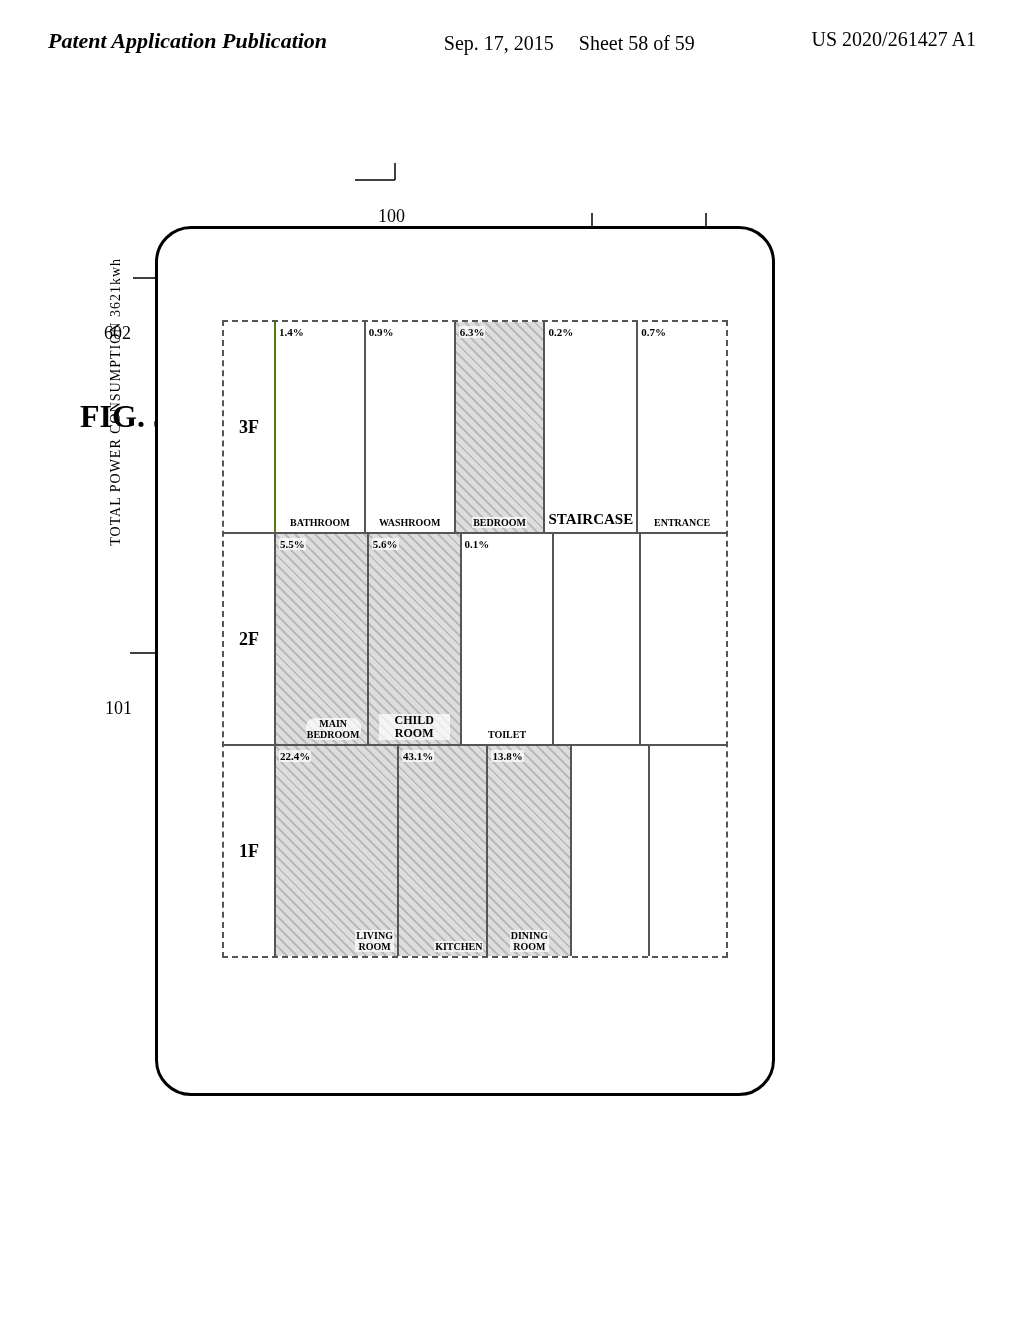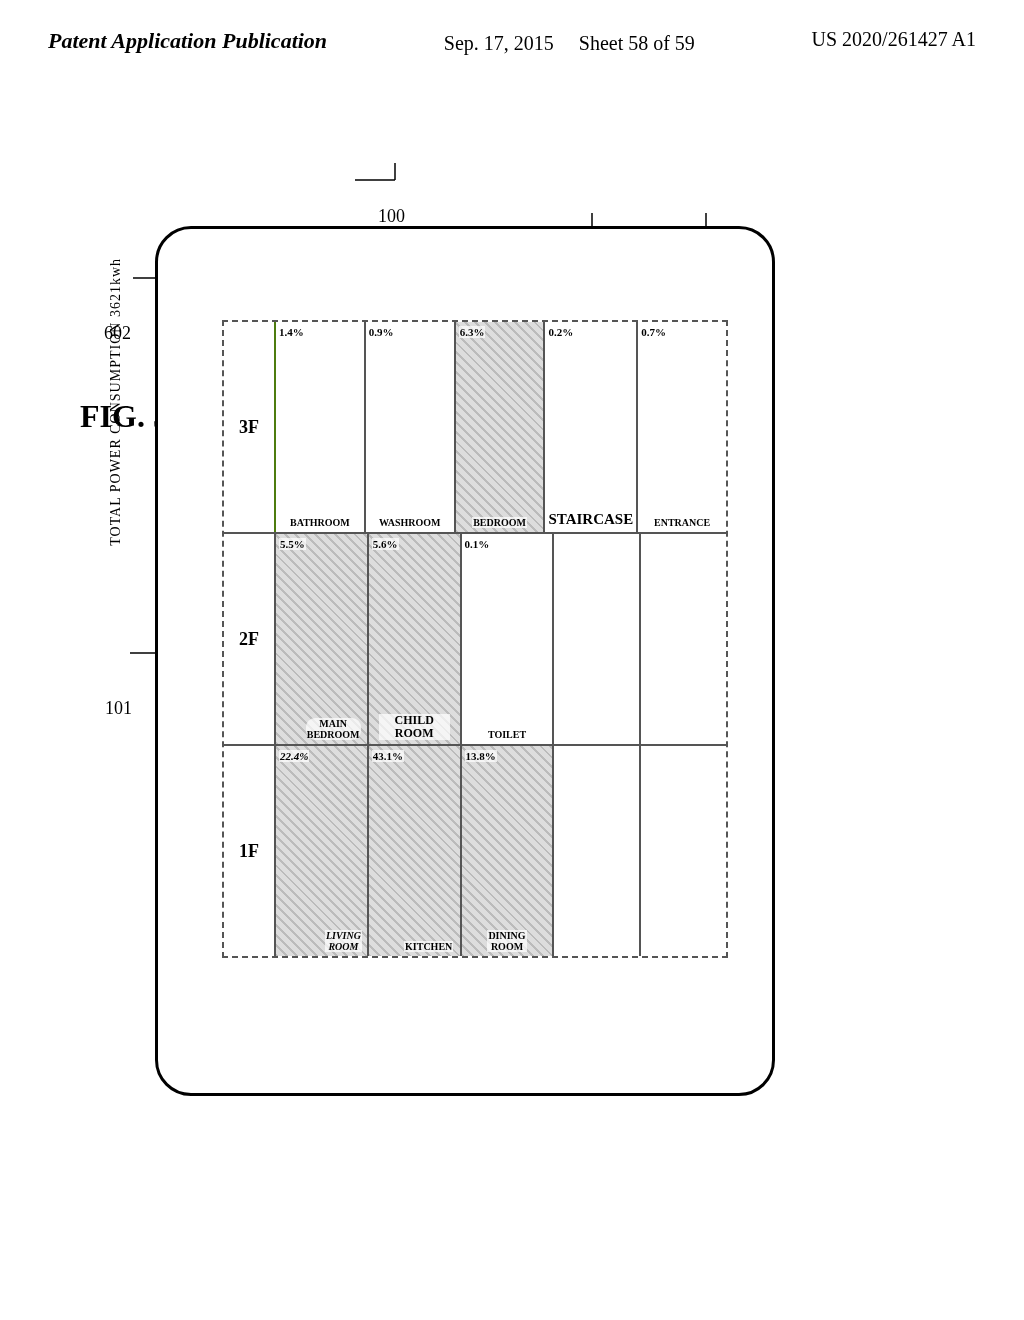--- a/index.html
+++ b/index.html
@@ -235,22 +235,22 @@
           <span style="margin-top:auto; align-self:center; font-size:10px; text-align:center;">TOILET</span>
         </div>
 
         <div style="flex:1; border-right:2px solid #555;"></div>
         <div style="flex:1;"></div>
       </div>
 
       <div style="display:flex; flex:1;">
         <div style="width:52px; border-right:2px solid #555; display:flex; align-items:center; justify-content:center; font-size:18px; font-weight:bold;">1F</div>
 
-        <div style="flex:1; border-right:2px solid #555; display:flex; flex-direction:column; align-items:flex-start; justify-content:flex-start; padding:4px 3px; font-size:10px; font-weight:bold;
-          background: repeating-linear-gradient(45deg, #bbb, #bbb 2px, #ddd 2px, #ddd 7px); font-style: italic;">
+        <div style="flex:1; border-right:2px solid #555; display:flex; flex-direction:row; align-items:flex-start; justify-content:flex-start; padding:4px 3px; font-size:10px; font-weight:bold;
+          background: repeating-linear-gradient(45deg, #bbb, #bbb 2px, #ddd 2px, #ddd 7px);">
           <span style="font-size:11px; background:rgba(255,255,255,0.7); padding:0 1px;">22.4%</span>
           <span style="margin-top:auto; align-self:center; font-size:10px; text-align:center; background:rgba(255,255,255,0.7); padding:0 1px; line-height:1.1;margin-left:44px;">LIVING<br>ROOM</span>
         </div>
 
         <div style="flex:1; border-right:2px solid #555; display:flex; align-items:flex-start; justify-content:flex-start; padding:4px 3px; font-size:10px; font-weight:bold;
           background: repeating-linear-gradient(45deg, #bbb, #bbb 2px, #ddd 2px, #ddd 7px);">
           <span style="font-size:11px; background:rgba(255,255,255,0.7); padding:0 1px;">43.1%</span>
           <span style="margin-top:auto; align-self:center; font-size:10px; text-align:center; background:rgba(255,255,255,0.7); padding:0 1px;">KITCHEN</span>
         </div>
 

